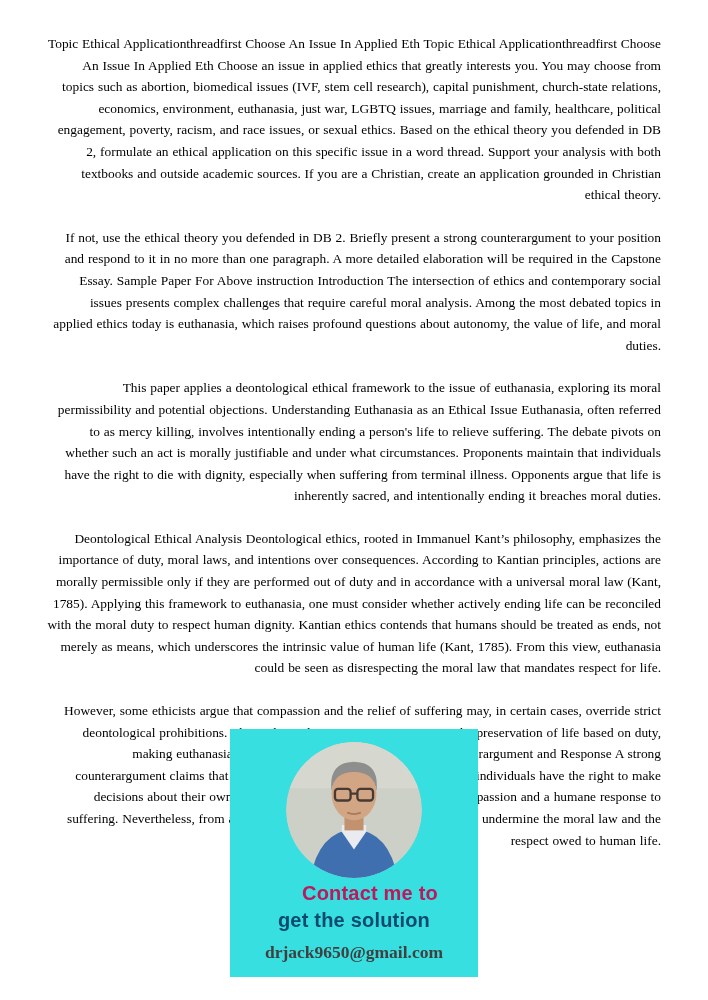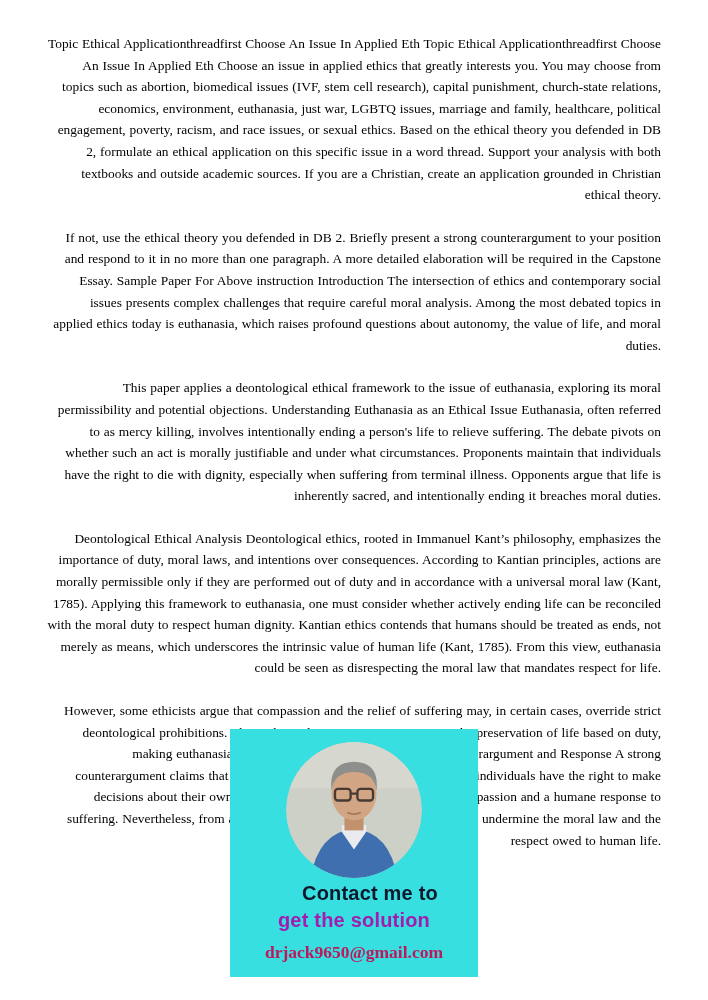--- a/index.html
+++ b/index.html
@@ -92,16 +92,16 @@
         <path d="M33.5 36 Q31 15 50 14.5 Q69 15 66.5 36 Q65 22 50 22 Q35 22 33.5 36 Z" fill="#8e8e8c"></path>
         <g stroke="#463b34" stroke-width="1.7" fill="none">
           <rect x="36" y="34.5" width="11.5" height="8.5" rx="2.2"></rect>
           <rect x="52.5" y="34.5" width="11.5" height="8.5" rx="2.2"></rect>
           <line x1="47.5" y1="38" x2="52.5" y2="38"></line>
         </g>
         <path d="M45 52 Q50 54 55 52" stroke="#a9795a" stroke-width="1.4" fill="none"></path>
       </g>
     </svg>
   </span>
-  <div class="contact-line" style="color: #0f172a; margin-left: 32px;">Contact me to</div>
-  <div class="contact-line" style="color: #a21caf;">get the solution</div>
-  <div class="email" style="color: #be185d;">drjack9650@gmail.com</div>
+  <div class="contact-line" style="color: #be185d; margin-left: 32px;">Contact me to</div>
+  <div class="contact-line" style="color: #0c4a6e;">get the solution</div>
+  <div class="email" style="color: #404040;">drjack9650@gmail.com</div>
 </div>
 
 </body></html>

